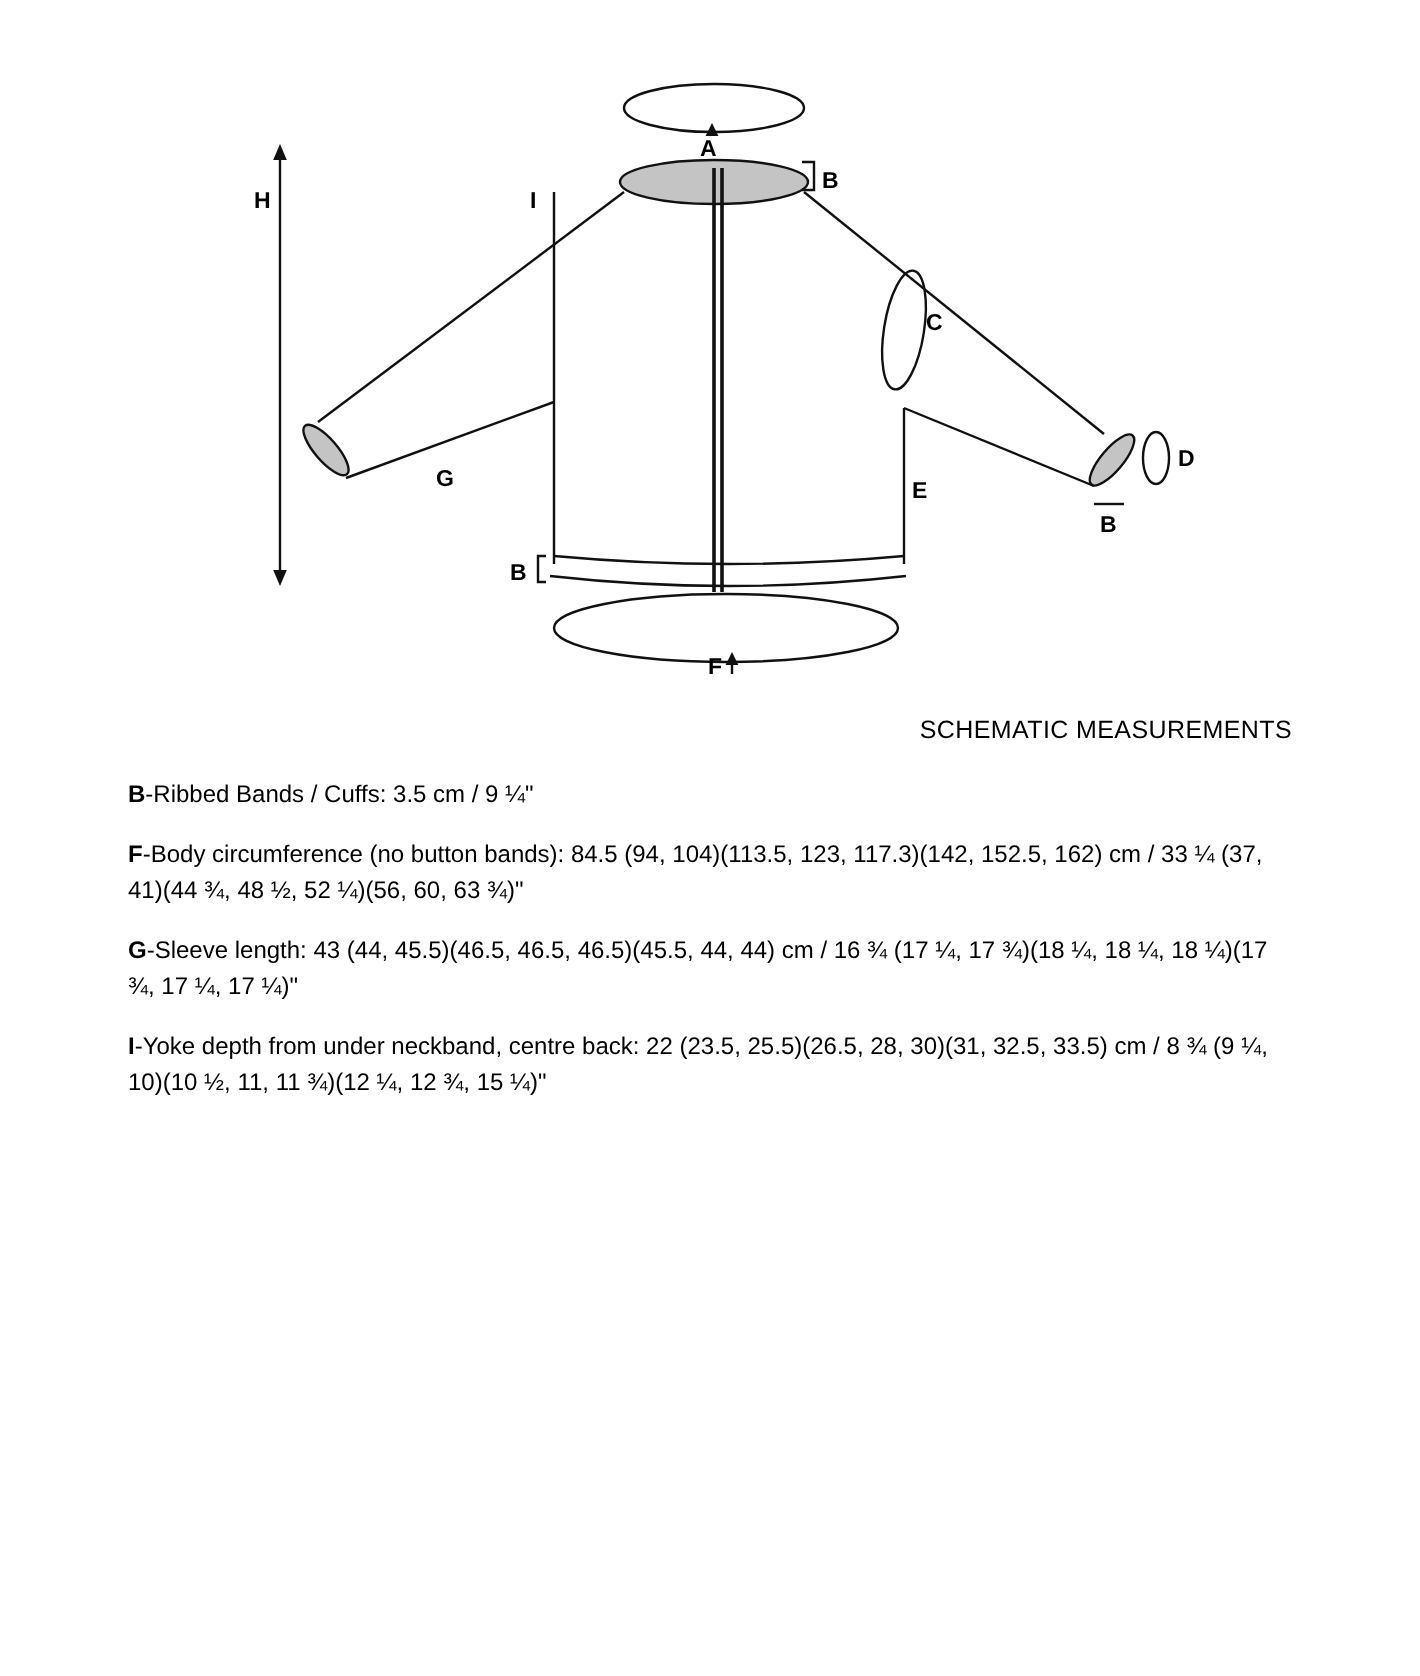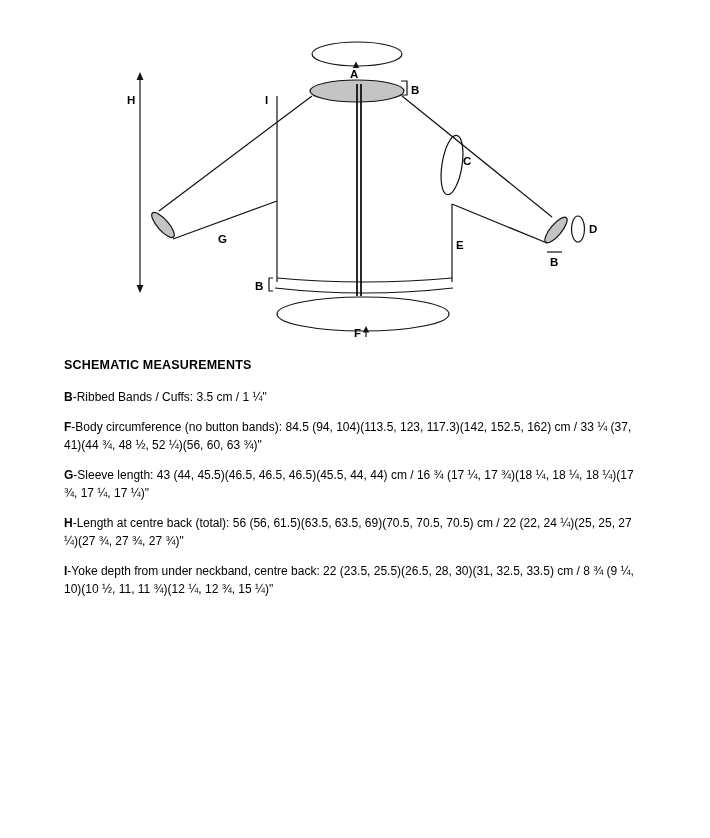--- a/index.html
+++ b/index.html
@@ -1,21 +1,21 @@
 <!DOCTYPE html>
 <html><head>
 <meta charset="utf-8">
 <style>
   * { margin:0; padding:0; box-sizing:border-box; }
   html,body { background:#ffffff; }
   body { font-family:"Liberation Sans", sans-serif; color:#000; }
   .sheet { position:relative; width:710px; height:838px; background:#ffffff; overflow:hidden; }
   .schematic { display:block; }
   .measurements { padding:0 64px; }
-  .measurements h2 { font-size:12.5px; font-weight:bold; margin:6px 0 16px 0; letter-spacing:.2px; }
+  .measurements h2 { font-size:12.5px; font-weight:normal; margin:6px 0 16px 0; letter-spacing:.2px;text-align:right; }
   .mline { font-size:12px; line-height:18.5px; margin-bottom:11px; }
   .mline b { font-weight:bold; }
 </style>
 </head>
 <body>
 
 <div class="sheet">
 
   <svg class="schematic" width="710" height="352" viewBox="0 0 710 352" xmlns="http://www.w3.org/2000/svg">
     <g stroke="#111111" stroke-width="1.2" fill="none">
@@ -77,27 +77,26 @@
       <text x="265" y="104">I</text>
       <text x="550" y="266">B</text>
       <text x="255" y="290">B</text>
     </g>
   </svg>
 
   <div class="measurements">
     <h2>SCHEMATIC MEASUREMENTS</h2>
 
 
-    <p class="mline"><b>B</b><span>-Ribbed Bands / Cuffs: 3.5 cm / 1 ¼"</span></p>
+    <p class="mline"><b>B</b><span>-Ribbed Bands / Cuffs: 3.5 cm / 9 ¼"</span></p>
 
 
 
 
     <p class="mline"><b>F</b><span>-Body circumference (no button bands): 84.5 (94, 104)(113.5, 123, 117.3)(142, 152.5, 162) cm / 33 ¼ (37, 41)(44 ¾, 48 ½, 52 ¼)(56, 60, 63 ¾)"</span></p>
 
     <p class="mline"><b>G</b><span>-Sleeve length: 43 (44, 45.5)(46.5, 46.5, 46.5)(45.5, 44, 44) cm / 16 ¾ (17 ¼, 17 ¾)(18 ¼, 18 ¼, 18 ¼)(17 ¾, 17 ¼, 17 ¼)"</span></p>
 
-    <p class="mline"><b>H</b><span>-Length at centre back (total): 56 (56, 61.5)(63.5, 63.5, 69)(70.5, 70.5, 70.5) cm / 22 (22, 24 ¼)(25, 25, 27 ¼)(27 ¾, 27 ¾, 27 ¾)"</span></p>
 
     <p class="mline"><b>I</b><span>-Yoke depth from under neckband, centre back: 22 (23.5, 25.5)(26.5, 28, 30)(31, 32.5, 33.5) cm / 8 ¾ (9 ¼, 10)(10 ½, 11, 11 ¾)(12 ¼, 12 ¾, 15 ¼)"</span></p>
   </div>
 
 </div>
 
 </body></html>

